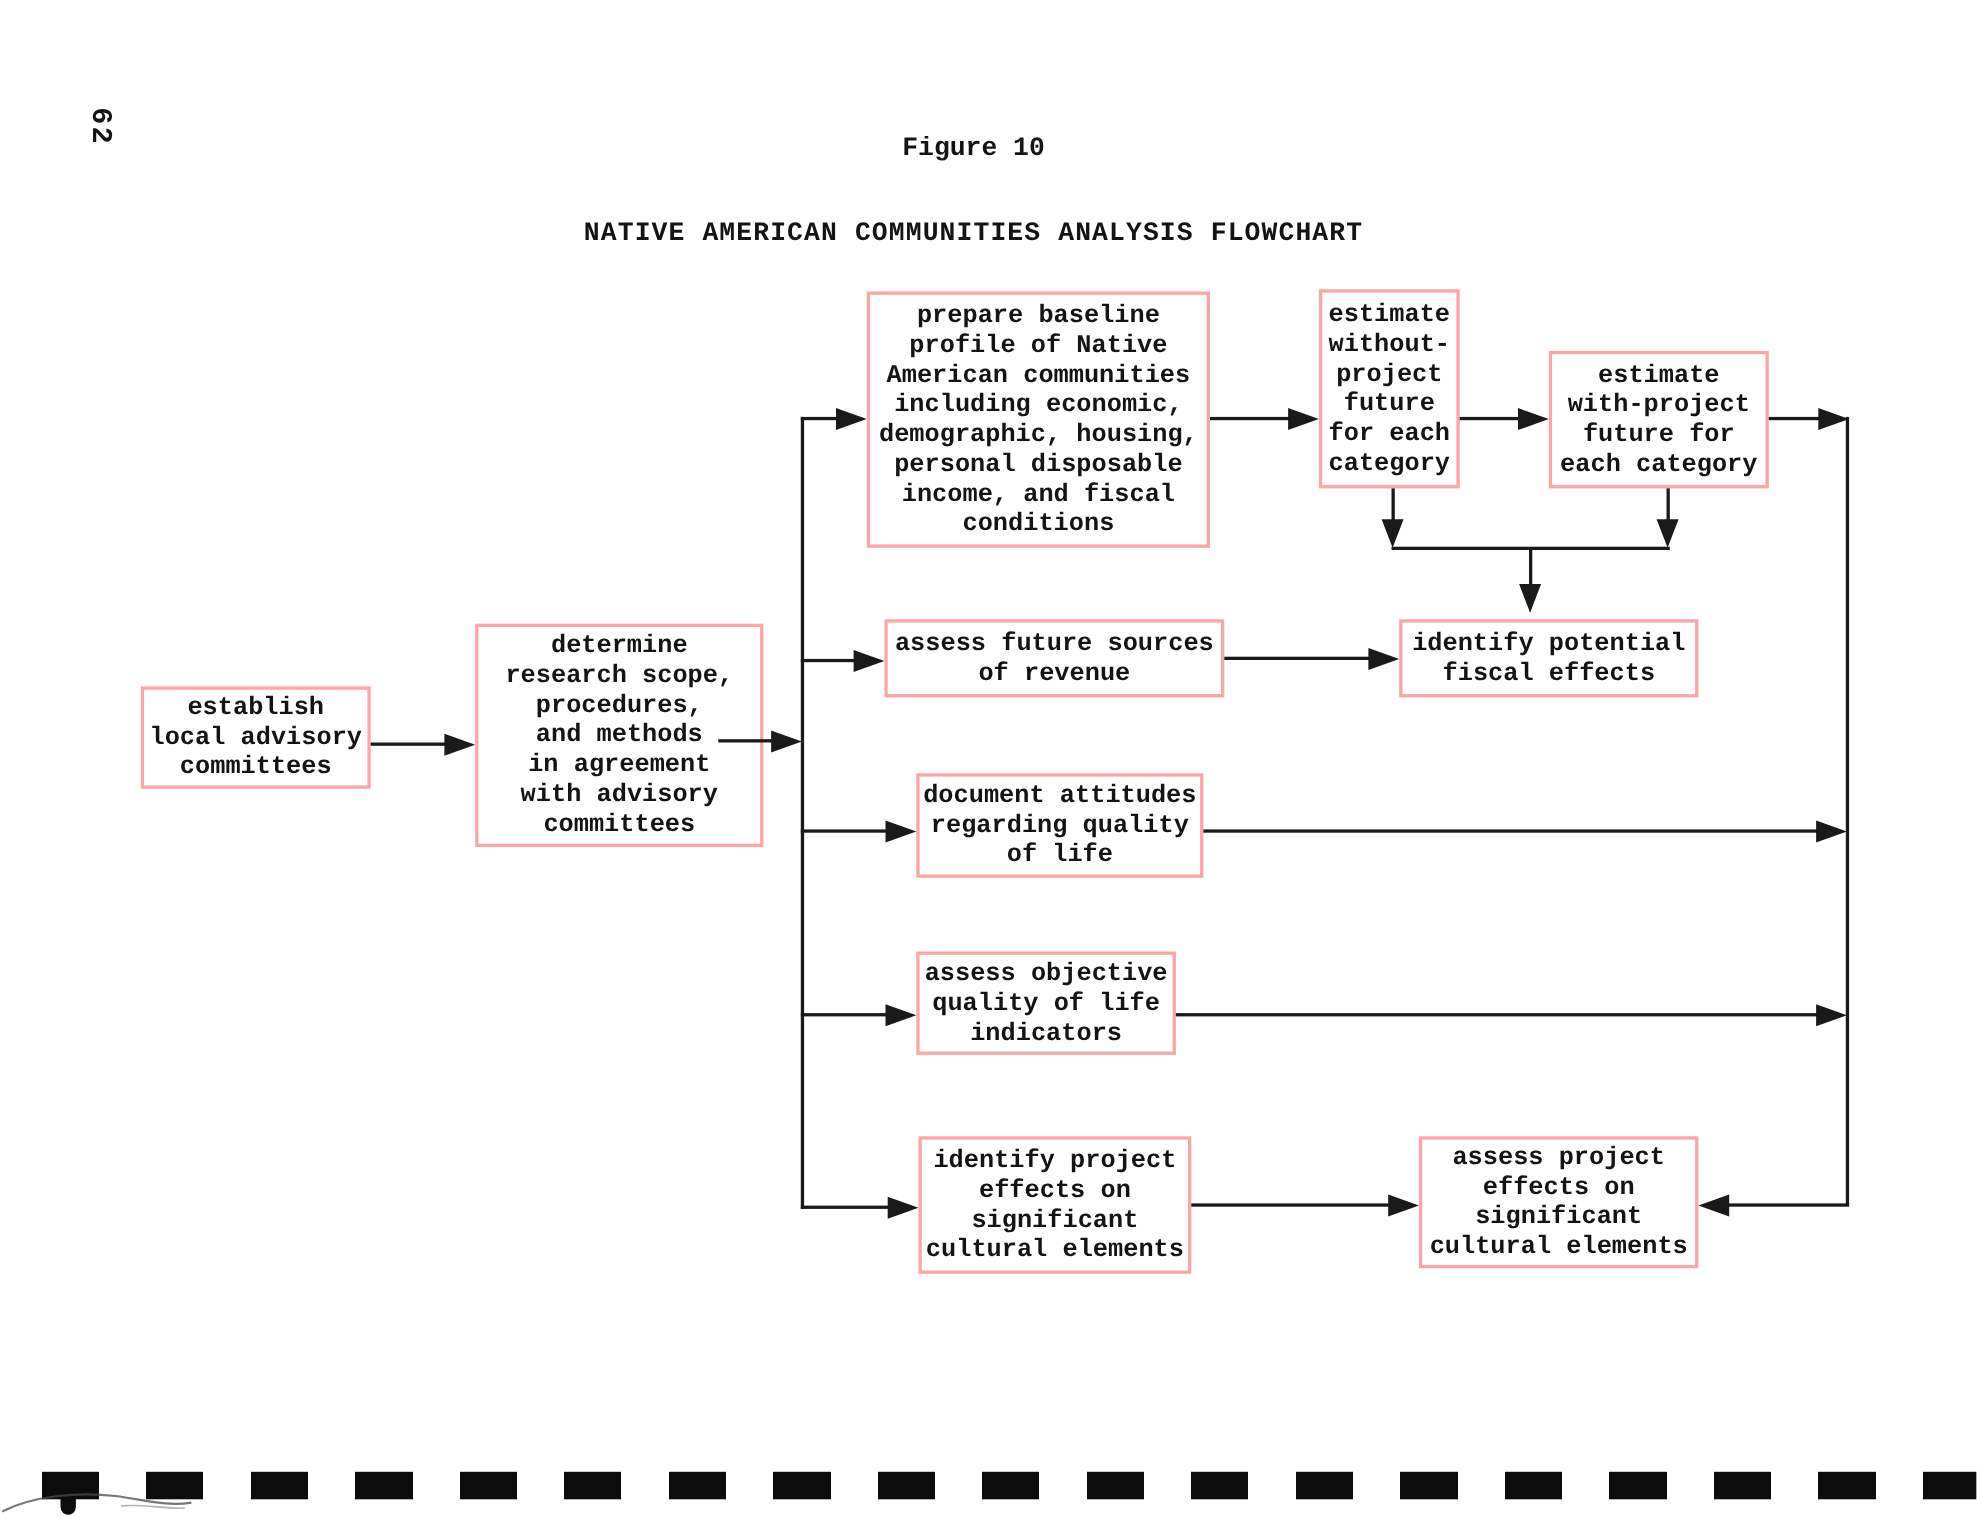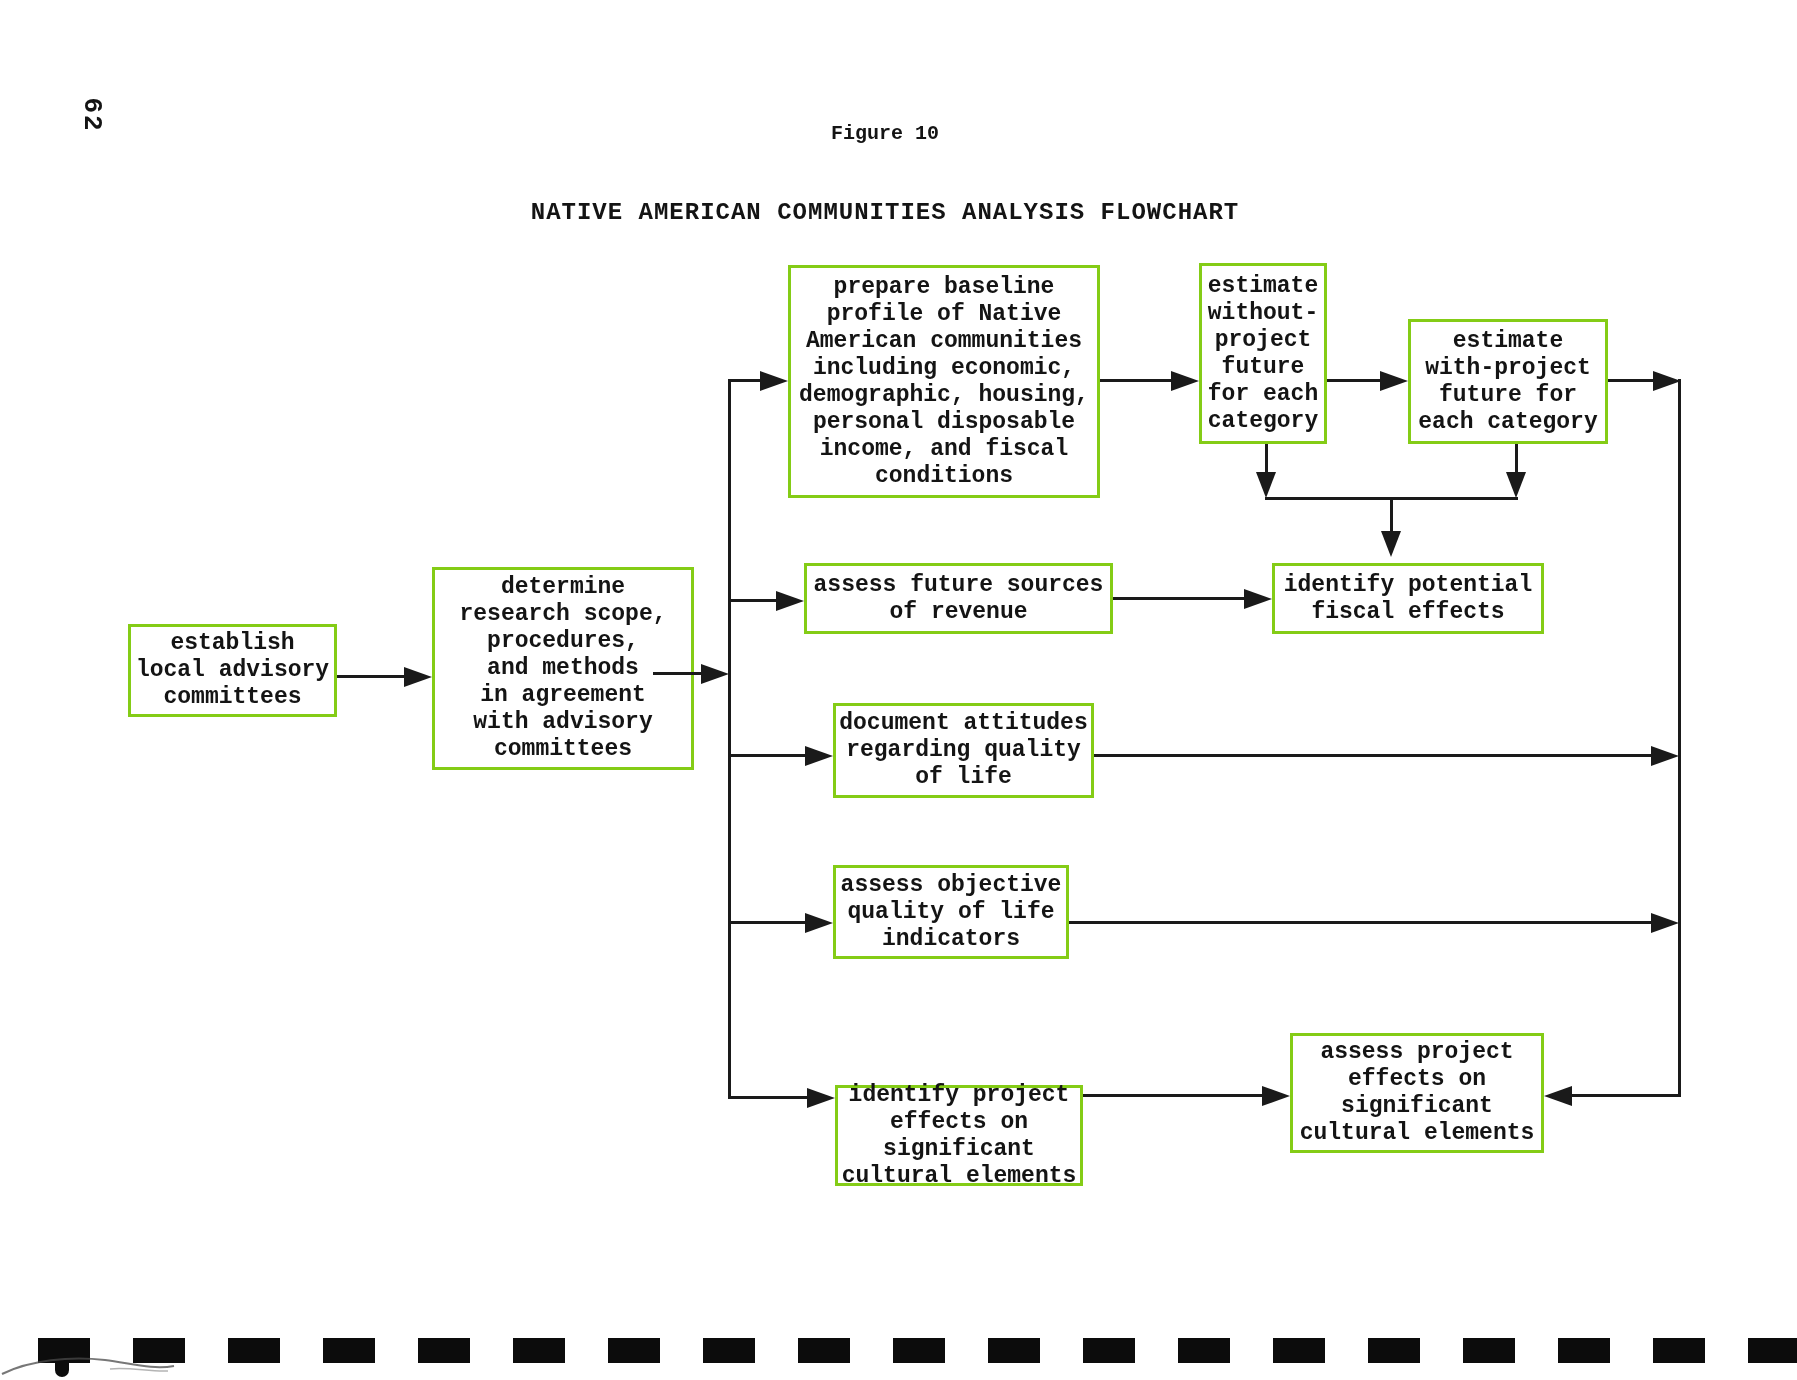--- a/index.html
+++ b/index.html
@@ -12,29 +12,29 @@
     color:#141414;
   }
   .pagenum{
     position:absolute;left:74px;top:100px;
     font-size:26px;font-weight:bold;
     transform:rotate(90deg);transform-origin:center;
     letter-spacing:2px;
   }
   .fig-label{
     position:absolute;left:700px;top:122px;width:370px;
-    text-align:center;font-size:20px;font-weight:bold;
+    text-align:center;font-size:24px;font-weight:bold;
   }
   .fig-title{
     position:absolute;left:455px;top:178px;width:860px;
     text-align:center;font-size:24px;font-weight:bold;letter-spacing:1px;margin-top:21px;
   }
   .node{
     position:absolute;box-sizing:border-box;
-    border:3px solid #84cc16;background:#fff;
+    border:3px solid #fca5a5;background:#fff;
     display:flex;flex-direction:column;justify-content:center;align-items:center;
     text-align:center;
     font-size:23px;line-height:27px;font-weight:bold;
     padding:2px;
   }
   .hline{position:absolute;height:3px;background:#1a1a1a;}
   .vline{position:absolute;width:3px;background:#1a1a1a;}
   .ah-r{position:absolute;width:0;height:0;
     border-top:10px solid transparent;border-bottom:10px solid transparent;
     border-left:28px solid #1a1a1a;}
@@ -122,21 +122,21 @@
       <div>quality of life</div>
       <div>indicators</div>
     </div>
 
   <div class="node" style="left:833px;top:703px;width:261px;height:95px">
       <div>document attitudes</div>
       <div>regarding quality</div>
       <div>of life</div>
     </div>
 
-  <div class="node" style="left:835px;top:1085px;width:248px;height:101px">
+  <div class="node" style="left:835px;top:1033px;width:248px;height:125px">
       <div>identify project</div>
       <div>effects on</div>
       <div>significant</div>
       <div>cultural elements</div>
     </div>
 
   <div class="node" style="left:1290px;top:1033px;width:254px;height:120px">
       <div>assess project</div>
       <div>effects on</div>
       <div>significant</div>

